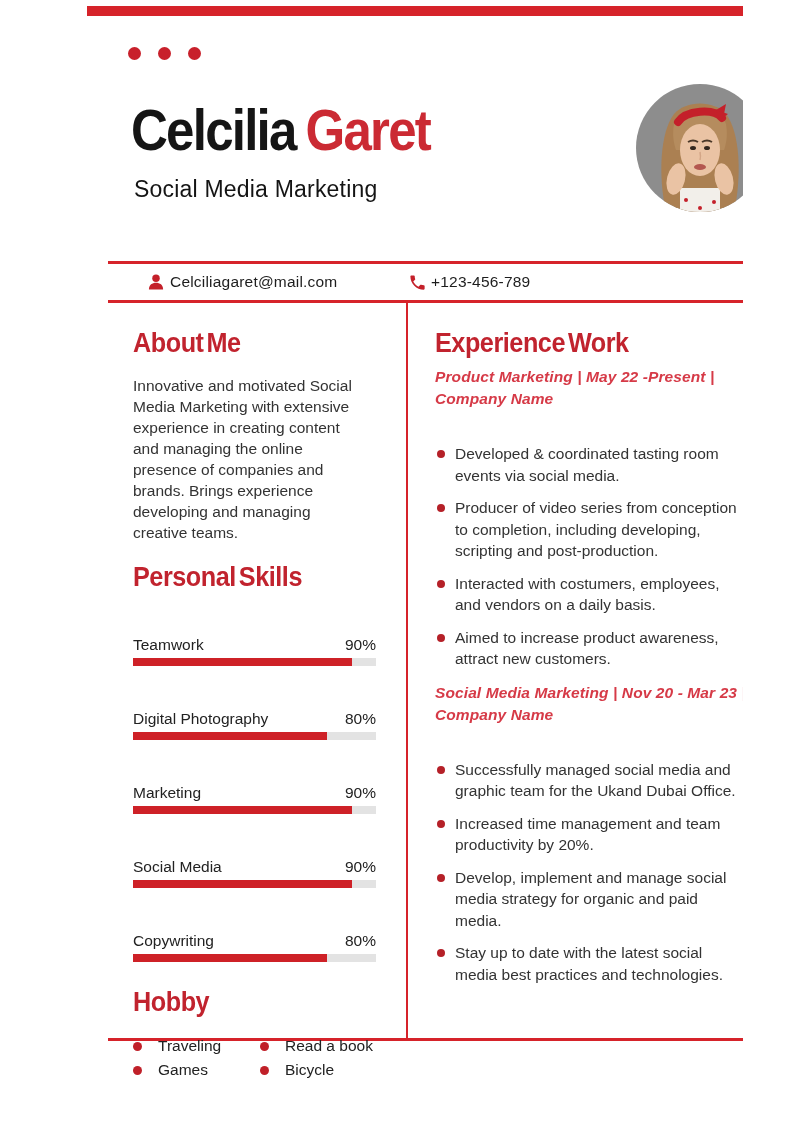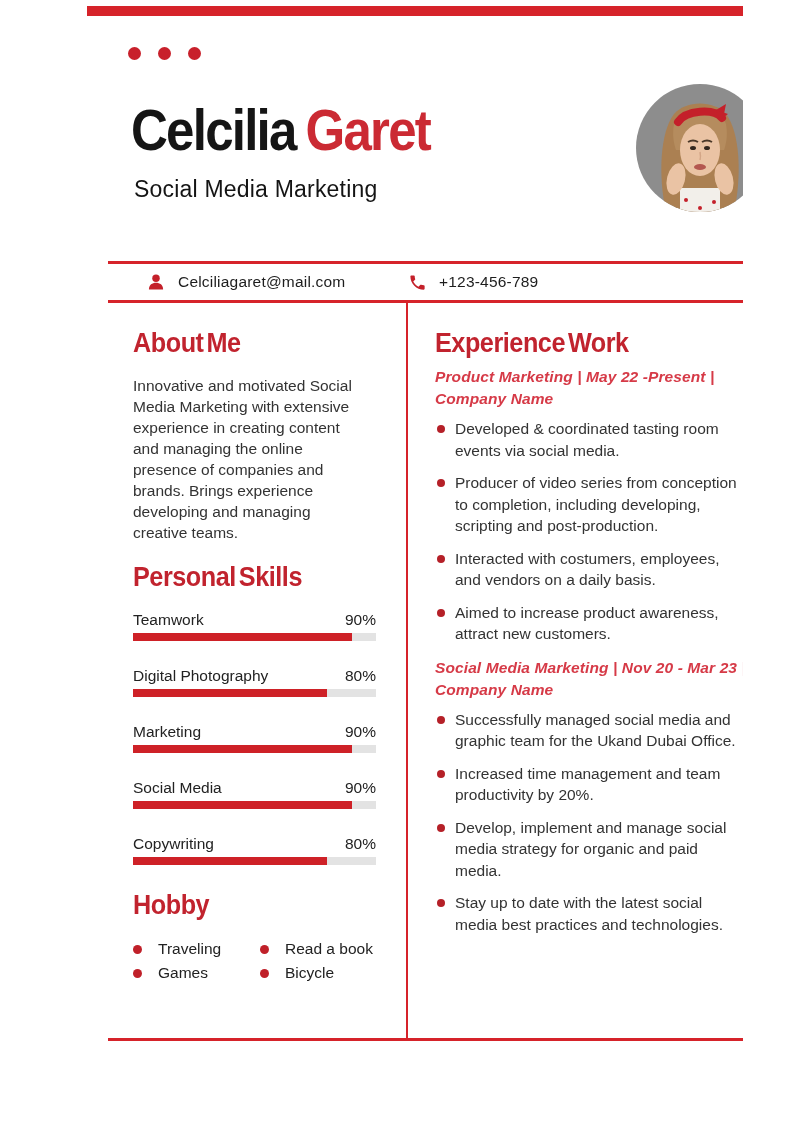--- a/index.html
+++ b/index.html
@@ -20,21 +20,21 @@
           letter-spacing:-2px; word-spacing:-3px; white-space:nowrap; color:#151515;
           transform:scaleX(0.88); transform-origin:left center; line-height:64px; }
   .name .last { color:#cb2a33; }
   .subtitle { position:absolute; left:84px; top:176px; font-size:23px; color:#141414; letter-spacing:0.2px; }
 
   .photo { position:absolute; left:586px; top:84px; width:128px; height:128px; border-radius:50%; overflow:hidden; }
 
   
   .contact { position:absolute; left:58px; top:261px; width:677px; height:42px;
              border-top:3px solid #d6232a; border-bottom:3px solid #d6232a; }
-  .c-item { position:absolute; top:0; height:36px; display:flex; align-items:center; gap:12px; }
+  .c-item { position:absolute; top:0; height:36px; display:flex; align-items:center; gap:4px; }
   .c-item svg { display:block; }
   .c-item span { font-size:15.5px; color:#1d1d1d; letter-spacing:0.2px; }
   .ci-0 { left:38px; } .ci-1 { left:300px; } .ci-2 { left:480px; }
 
   
   .v-divider { position:absolute; left:356px; top:303px; width:2px; height:735px; background:#d6232a; }
   .bottom-rule { position:absolute; left:58px; top:1038px; width:658px; height:3px; background:#d6232a; }
 
   
   .col-left  { position:absolute; left:83px;  top:328px; width:260px; }
@@ -43,35 +43,35 @@
   .h2 { font-size:28px; line-height:30px; font-weight:bold; color:#c1232e;
         letter-spacing:-0.5px; word-spacing:-4px; white-space:nowrap;
         transform:scaleX(0.9); transform-origin:left center; }
 
   .pre { white-space:pre-line; }
 
   .about-text { margin-top:17px; font-size:15.5px; line-height:21px; color:#333333; }
 
   .skills-h2 { margin-top:19px; }
   .skills { margin-top:18px; width:243px; }
-  .skill { margin-bottom:25px; }
+  .skill { margin-bottom:25px;margin-top:43px; }
   .skill-row { display:flex; justify-content:space-between; align-items:baseline;
                font-size:15.5px; line-height:20px; color:#222222; }
   .skill-track { margin-top:3px; width:243px; height:8px; background:#e3e3e3; }
   .skill-fill { height:8px; background:#ce2127; width:0; }
 
   .hobby-h2 { margin-top:13px; }
   .hobby-grid { margin-top:20px; display:grid; grid-template-columns:127px 160px; row-gap:6px; }
   .hobby-item { display:flex; align-items:center; gap:16px; font-size:15.5px; color:#222222; }
   .hobby-item i { width:9px; height:9px; border-radius:50%; background:#c02029; flex:0 0 auto; }
 
   .job-title { margin-top:8px; font-size:15.5px; line-height:22px; font-style:italic;
                font-weight:bold; color:#d63a47; letter-spacing:0.1px; }
   .job-title.second { margin-top:12px; }
-  .bullets { margin-top:8px; list-style:none; }
+  .bullets { margin-top:33px; list-style:none; }
   .bullets li { position:relative; padding-left:20px; margin-bottom:11px;
                 font-size:15.5px; line-height:21.5px; color:#333333; }
   .bullets li::before { content:""; position:absolute; left:2px; top:7px;
                 width:8px; height:8px; border-radius:50%; background:#b52028; }
 </style>
 </head>
 <body>
 
 <div class="page">
 

